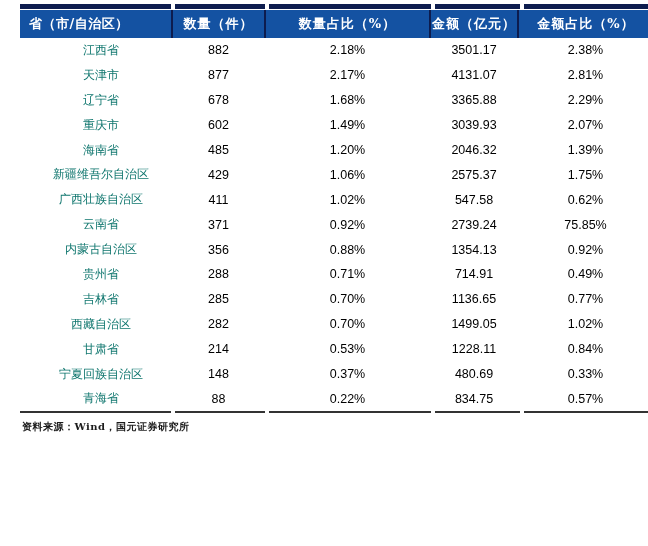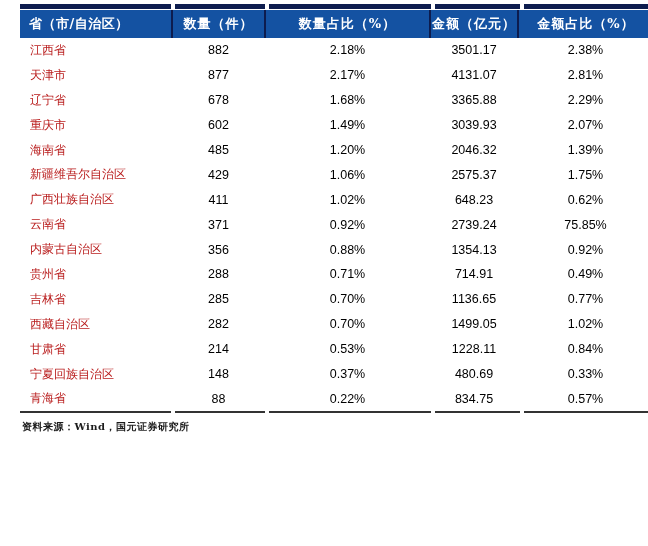--- a/index.html
+++ b/index.html
@@ -34,21 +34,21 @@
   thead th.left { text-align:left; padding-left:9px; letter-spacing:0.5px; }
   thead th + th { border-left:2px solid var(--top-rule,#0D1C4E); }
 
   tbody td {
     height:24.9px; text-align:center; vertical-align:middle;
     font-size:12.5px; color:var(--body-text,#000000);
     font-family:"Liberation Sans","DejaVu Sans",sans-serif;
     background:#ffffff;
   }
   tbody td.name {
-    text-align:left; padding-left:10px; font-size:12px; color:#b91c1c;
+    text-align:center; padding-left:10px; font-size:12px; color:#0f766e;
     font-family:Liberation Serif, serif;
   }
 
   .source {
     margin-top:7px; padding-left:2px;
     font-family:"DejaVu Serif","Liberation Serif",serif;
     font-weight:bold; font-size:10px; color:#1c1c1c; letter-spacing:0.5px;
   }
 </style>
 </head>
@@ -122,21 +122,21 @@
             <td class="name">新疆维吾尔自治区</td>
             <td class="num">429</td>
             <td class="num">1.06%</td>
             <td class="num">2575.37</td>
             <td class="num">1.75%</td>
           </tr>
           <tr>
             <td class="name">广西壮族自治区</td>
             <td class="num">411</td>
             <td class="num">1.02%</td>
-            <td class="num">648.23</td>
+            <td class="num">547.58</td>
             <td class="num">0.62%</td>
           </tr>
           <tr>
             <td class="name">云南省</td>
             <td class="num">371</td>
             <td class="num">0.92%</td>
             <td class="num">2739.24</td>
             <td class="num">75.85%</td>
           </tr>
           <tr>

